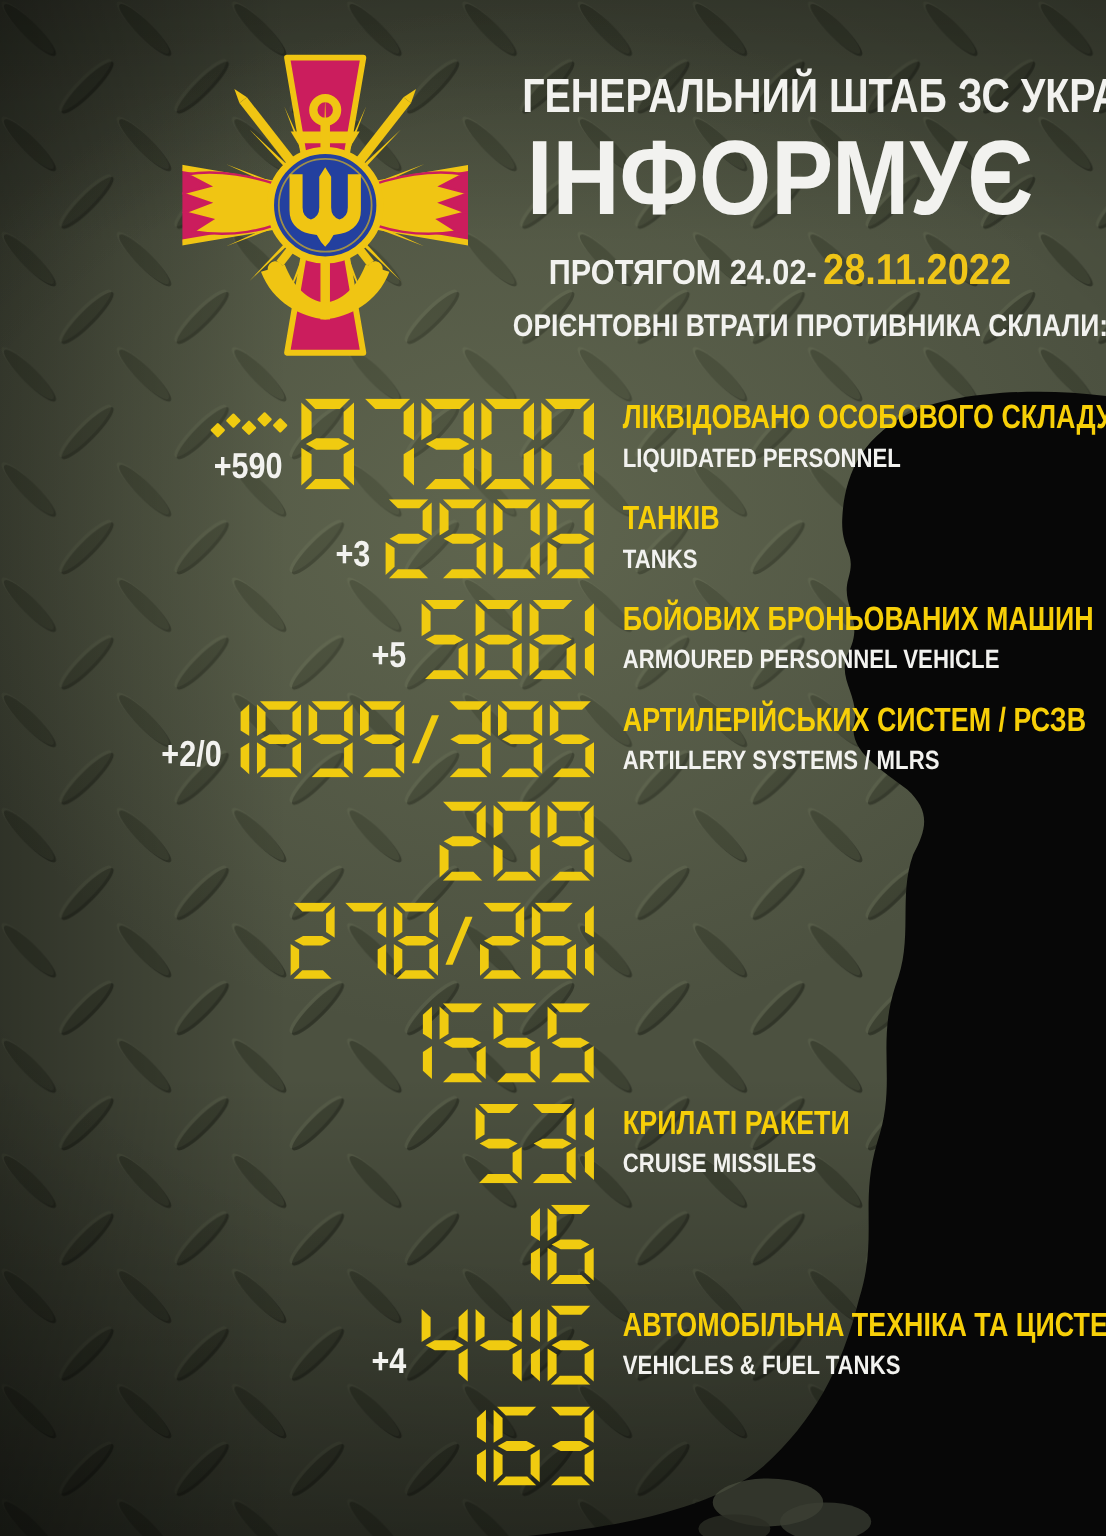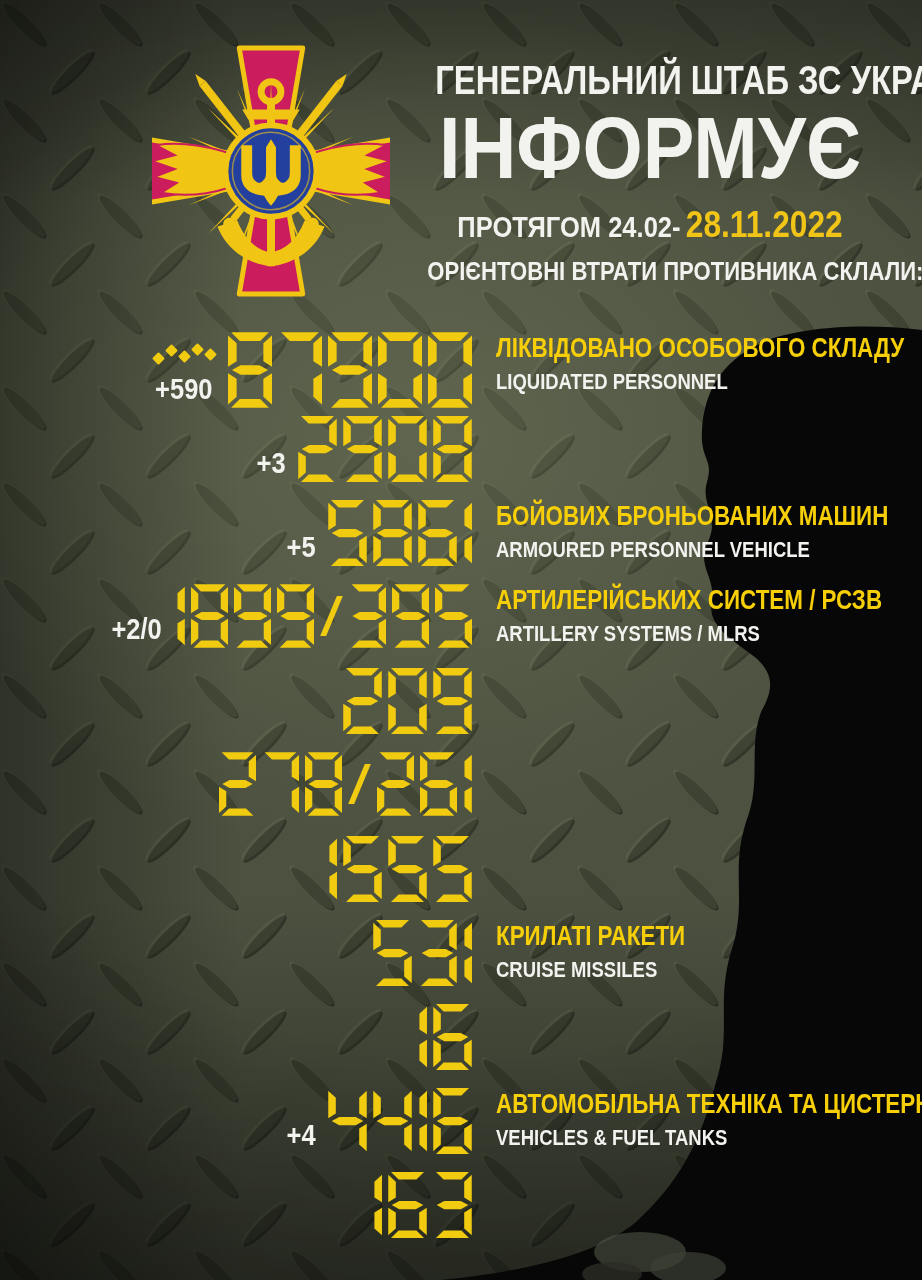--- a/index.html
+++ b/index.html
@@ -27,21 +27,21 @@
   .h1{font-size:40px;font-weight:700;letter-spacing:0px;line-height:44px;transform:scaleX(0.82);white-space:nowrap;}
   .h2{font-size:88px;font-weight:700;line-height:84px;margin-top:4px;transform:scaleX(0.88);}
   .h3{margin-top:14px;display:flex;justify-content:center;align-items:baseline;gap:6px;white-space:nowrap;transform:scaleX(0.88);}
   .h3 .pfx{font-size:29px;font-weight:700;}
   .h3 .date{font-size:36px;font-weight:700;color:var(--date-yellow);}
   .h4{margin-top:10px;font-size:26px;font-weight:700;transform:scaleX(0.85);white-space:nowrap;}
 
   
   .rows{position:absolute;left:0;top:330px;width:922px;}
   .row{height:84px;display:flex;align-items:flex-start;}
-  .numcol{width:472px;display:flex;justify-content:flex-end;align-items:flex-end;gap:10px;flex:none;}
+  .numcol{width:472px;display:flex;justify-content:flex-end;align-items:flex-end;gap:10px;flex:none;padding-left:23px;}
   .segnum{display:flex;align-items:flex-end;gap:6px;color:var(--num-yellow);margin-top:2px;}
   .delta-wrap{display:flex;flex-direction:column;align-items:center;justify-content:flex-end;padding-bottom:4px;}
   .delta{font-size:30px;font-weight:700;color:var(--white);line-height:1;transform:scaleX(0.85);white-space:nowrap;}
   .approx{display:flex;gap:4px;margin-bottom:8px;height:20px;align-items:flex-start;}
   .approx i{width:9px;height:9px;background:var(--num-yellow);transform:rotate(45deg);border-radius:1px;display:block;}
   .approx i:nth-child(1){margin-top:8px}.approx i:nth-child(2){margin-top:0}
   .approx i:nth-child(3){margin-top:6px}.approx i:nth-child(4){margin-top:-1px}
   .approx i:nth-child(5){margin-top:4px}
   .labels{margin-left:24px;padding-top:3px;min-width:0;}
   .ua{font-size:28px;font-weight:700;color:var(--label-yellow);line-height:30px;transform:scaleX(0.80);transform-origin:left center;white-space:nowrap;}
@@ -248,20 +248,24 @@
               <polygon points="4,0 52,0 41,11 15,11" fill="currentColor"></polygon>
               <polygon points="56,4 56,44 45,37 45,14" fill="currentColor"></polygon>
               <polygon points="56,52 56,92 45,82 45,59" fill="currentColor"></polygon>
               <polygon points="4,96 52,96 41,85 15,85" fill="currentColor"></polygon>
               <polygon points="0,52 11,59 11,82 0,92" fill="currentColor"></polygon>
               <polygon points="0,4 11,14 11,37 0,44" fill="currentColor"></polygon>
               <polygon points="5,48 16,42 40,42 51,48 40,54 16,54" fill="currentColor"></polygon>
             </svg>
           </div>
       </div>
+      <div class="labels">
+        <div class="ua">ТАНКІВ</div>
+        <div class="en">TANKS</div>
+      </div>
     </div>
 
     <div class="row">
       <div class="numcol">
         <div class="delta-wrap">
             <div class="delta">+5</div>
           </div>
         <div class="segnum">
             <svg height="66" viewBox="0 0 56 96" width="39">
               <polygon points="4,0 52,0 41,11 15,11" fill="currentColor"></polygon>

